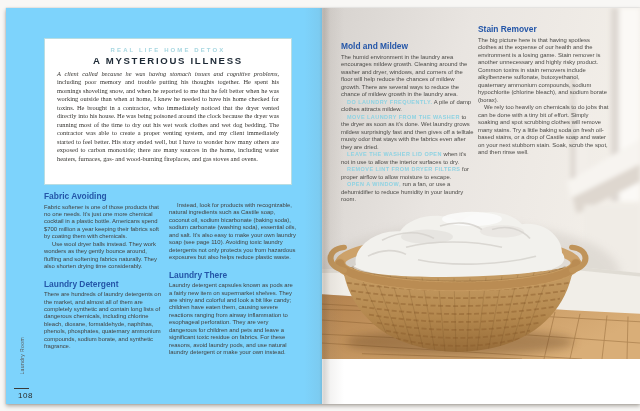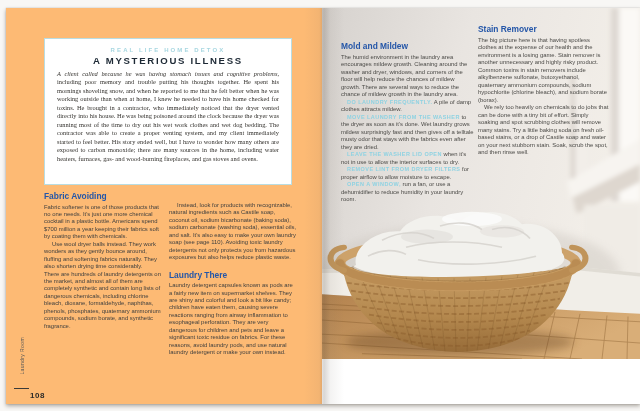--- a/index.html
+++ b/index.html
@@ -1,20 +1,20 @@
 <!DOCTYPE html>
 <html><head>
 <meta charset="utf-8">
 <style>
   html,body{margin:0;padding:0}
   body{width:640px;height:411px;background:#f8f7f5;position:relative;overflow:hidden;
        font-family:"Liberation Sans",sans-serif;-webkit-font-smoothing:antialiased}
   .spread{position:absolute;left:6px;top:8px;width:634px;height:396px;background:#ffffff;
           box-shadow:0 2px 4px rgba(80,70,60,.45),0 0 1px rgba(0,0,0,.25)}
-  .left-page{position:absolute;left:0;top:0;width:316px;height:396px;background:#fdba74}
+  .left-page{position:absolute;left:0;top:0;width:316px;height:396px;background:#7dd3fc}
   .right-page{position:absolute;left:316px;top:0;width:318px;height:351px;overflow:hidden}
   .photo-svg{position:absolute;left:0;top:0;width:100%;height:100%}
   .gutter{position:absolute;left:298px;top:0;width:40px;height:396px;z-index:6;pointer-events:none;
           background:linear-gradient(to right,rgba(110,100,90,0) 0%,rgba(110,100,90,.07) 38%,rgba(80,70,60,.22) 50%,rgba(110,100,90,.08) 66%,rgba(110,100,90,0) 100%)}
   
   .detox-box{position:absolute;left:38px;top:30px;width:248px;height:147px;box-sizing:border-box;
              border:1.5px solid #b9dde2;padding:8px 12px 0 12px;text-align:center;background:#fff}
   .box-kicker{font-size:6px;font-weight:bold;letter-spacing:2.1px;color:#a7d7e1;margin:0}
   .box-title{font-size:9.6px;font-weight:bold;letter-spacing:1.7px;color:#1d2935;margin:2px 0 0 0}
   .box-text{font-family:"Liberation Serif",serif;font-size:6.4px;line-height:8.5px;color:#35332f;
@@ -24,21 +24,21 @@
   .col1{position:absolute;left:38px;top:183px;width:118px}
   .col2{position:absolute;left:163px;top:183px;width:128px;padding-top:11px}
   .sec-h{font-size:8.4px;font-weight:bold;color:#2456a8;margin:0 0 2.5px 0}
   .sec-h.space{margin-top:8px}
   .bp{font-size:5.9px;line-height:7.45px;color:#42413f;margin:0;text-align:left}
   .ind{text-indent:8px}
   
   .side-label{position:absolute;left:13px;top:329px;font-size:5px;color:#5a5a58;letter-spacing:.4px;
               writing-mode:vertical-rl;transform:rotate(180deg)}
   .folio-rule{position:absolute;left:8px;top:380px;width:15px;height:1px;background:#3a3a38}
-  .folio{position:absolute;left:24px;top:383px;font-size:8px;font-weight:bold;color:#2b2b29;letter-spacing:.5px}
+  .folio{position:absolute;left:12px;top:383px;font-size:8px;font-weight:normal;color:#2b2b29;letter-spacing:.5px}
   
   .mold-col{position:absolute;left:19px;top:33px;width:134px;z-index:4}
   .stain-col{position:absolute;left:156px;top:16px;width:131px;z-index:4}
   .rp{font-size:5.9px;line-height:7.5px;color:#4b4a47;margin:0}
   .tip{text-indent:6px}
   .tip-label{color:#8ed2e2;font-weight:bold;letter-spacing:.45px;font-size:5.5px}
 </style>
 </head>
 <body>
 
@@ -49,20 +49,21 @@
     <div class="detox-box">
       <p class="box-kicker">REAL LIFE HOME DETOX</p>
       <p class="box-title">A MYSTERIOUS ILLNESS</p>
       <p class="box-text"><span class="box-lead">A client called because he was having stomach issues and cognitive problems</span><span>, including poor memory and trouble putting his thoughts together. He spent his mornings shoveling snow, and when he reported to me that he felt better when he was working outside than when at home, I knew he needed to have his home checked for toxins. He brought in a contractor, who immediately noticed that the dryer vented directly into his house. He was being poisoned around the clock because the dryer was running most of the time to dry out his wet work clothes and wet dog bedding. The contractor was able to create a proper venting system, and my client immediately started to feel better. His story ended well, but I have to wonder how many others are exposed to carbon monoxide; there are many sources in the home, including water heaters, furnaces, gas- and wood-burning fireplaces, and gas stoves and ovens.</span></p>
     </div>
 
     <div class="col1">
       <h3 class="sec-h">Fabric Avoiding</h3>
       <p class="bp">Fabric softener is one of those products that no one needs. It's just one more chemical cocktail in a plastic bottle. Americans spend $700 million a year keeping their fabrics soft by coating them with chemicals.</p>
       <p class="bp ind">Use wool dryer balls instead. They work wonders as they gently bounce around, fluffing and softening fabrics naturally. They also shorten drying time considerably.</p>
+      <h3 class="sec-h space">Laundry Detergent</h3>
       <p class="bp">There are hundreds of laundry detergents on the market, and almost all of them are completely synthetic and contain long lists of dangerous chemicals, including chlorine bleach, dioxane, formaldehyde, naphthas, phenols, phosphates, quaternary ammonium compounds, sodium borate, and synthetic fragrance.</p>
     </div>
 
     <div class="col2">
       <p class="bp ind">Instead, look for products with recognizable, natural ingredients such as Castile soap, coconut oil, sodium bicarbonate (baking soda), sodium carbonate (washing soda), essential oils, and salt. It's also easy to make your own laundry soap (see page 110). Avoiding toxic laundry detergents not only protects you from hazardous exposures but also helps reduce plastic waste.</p>
       <h3 class="sec-h space">Laundry There</h3>
       <p class="bp">Laundry detergent capsules known as pods are a fairly new item on supermarket shelves. They are shiny and colorful and look a bit like candy; children have eaten them, causing severe reactions ranging from airway inflammation to esophageal perforation. They are very dangerous for children and pets and leave a significant toxic residue on fabrics. For these reasons, avoid laundry pods, and use natural laundry detergent or make your own instead.</p>
     </div>
 
     <div class="side-label">Laundry Room</div>

